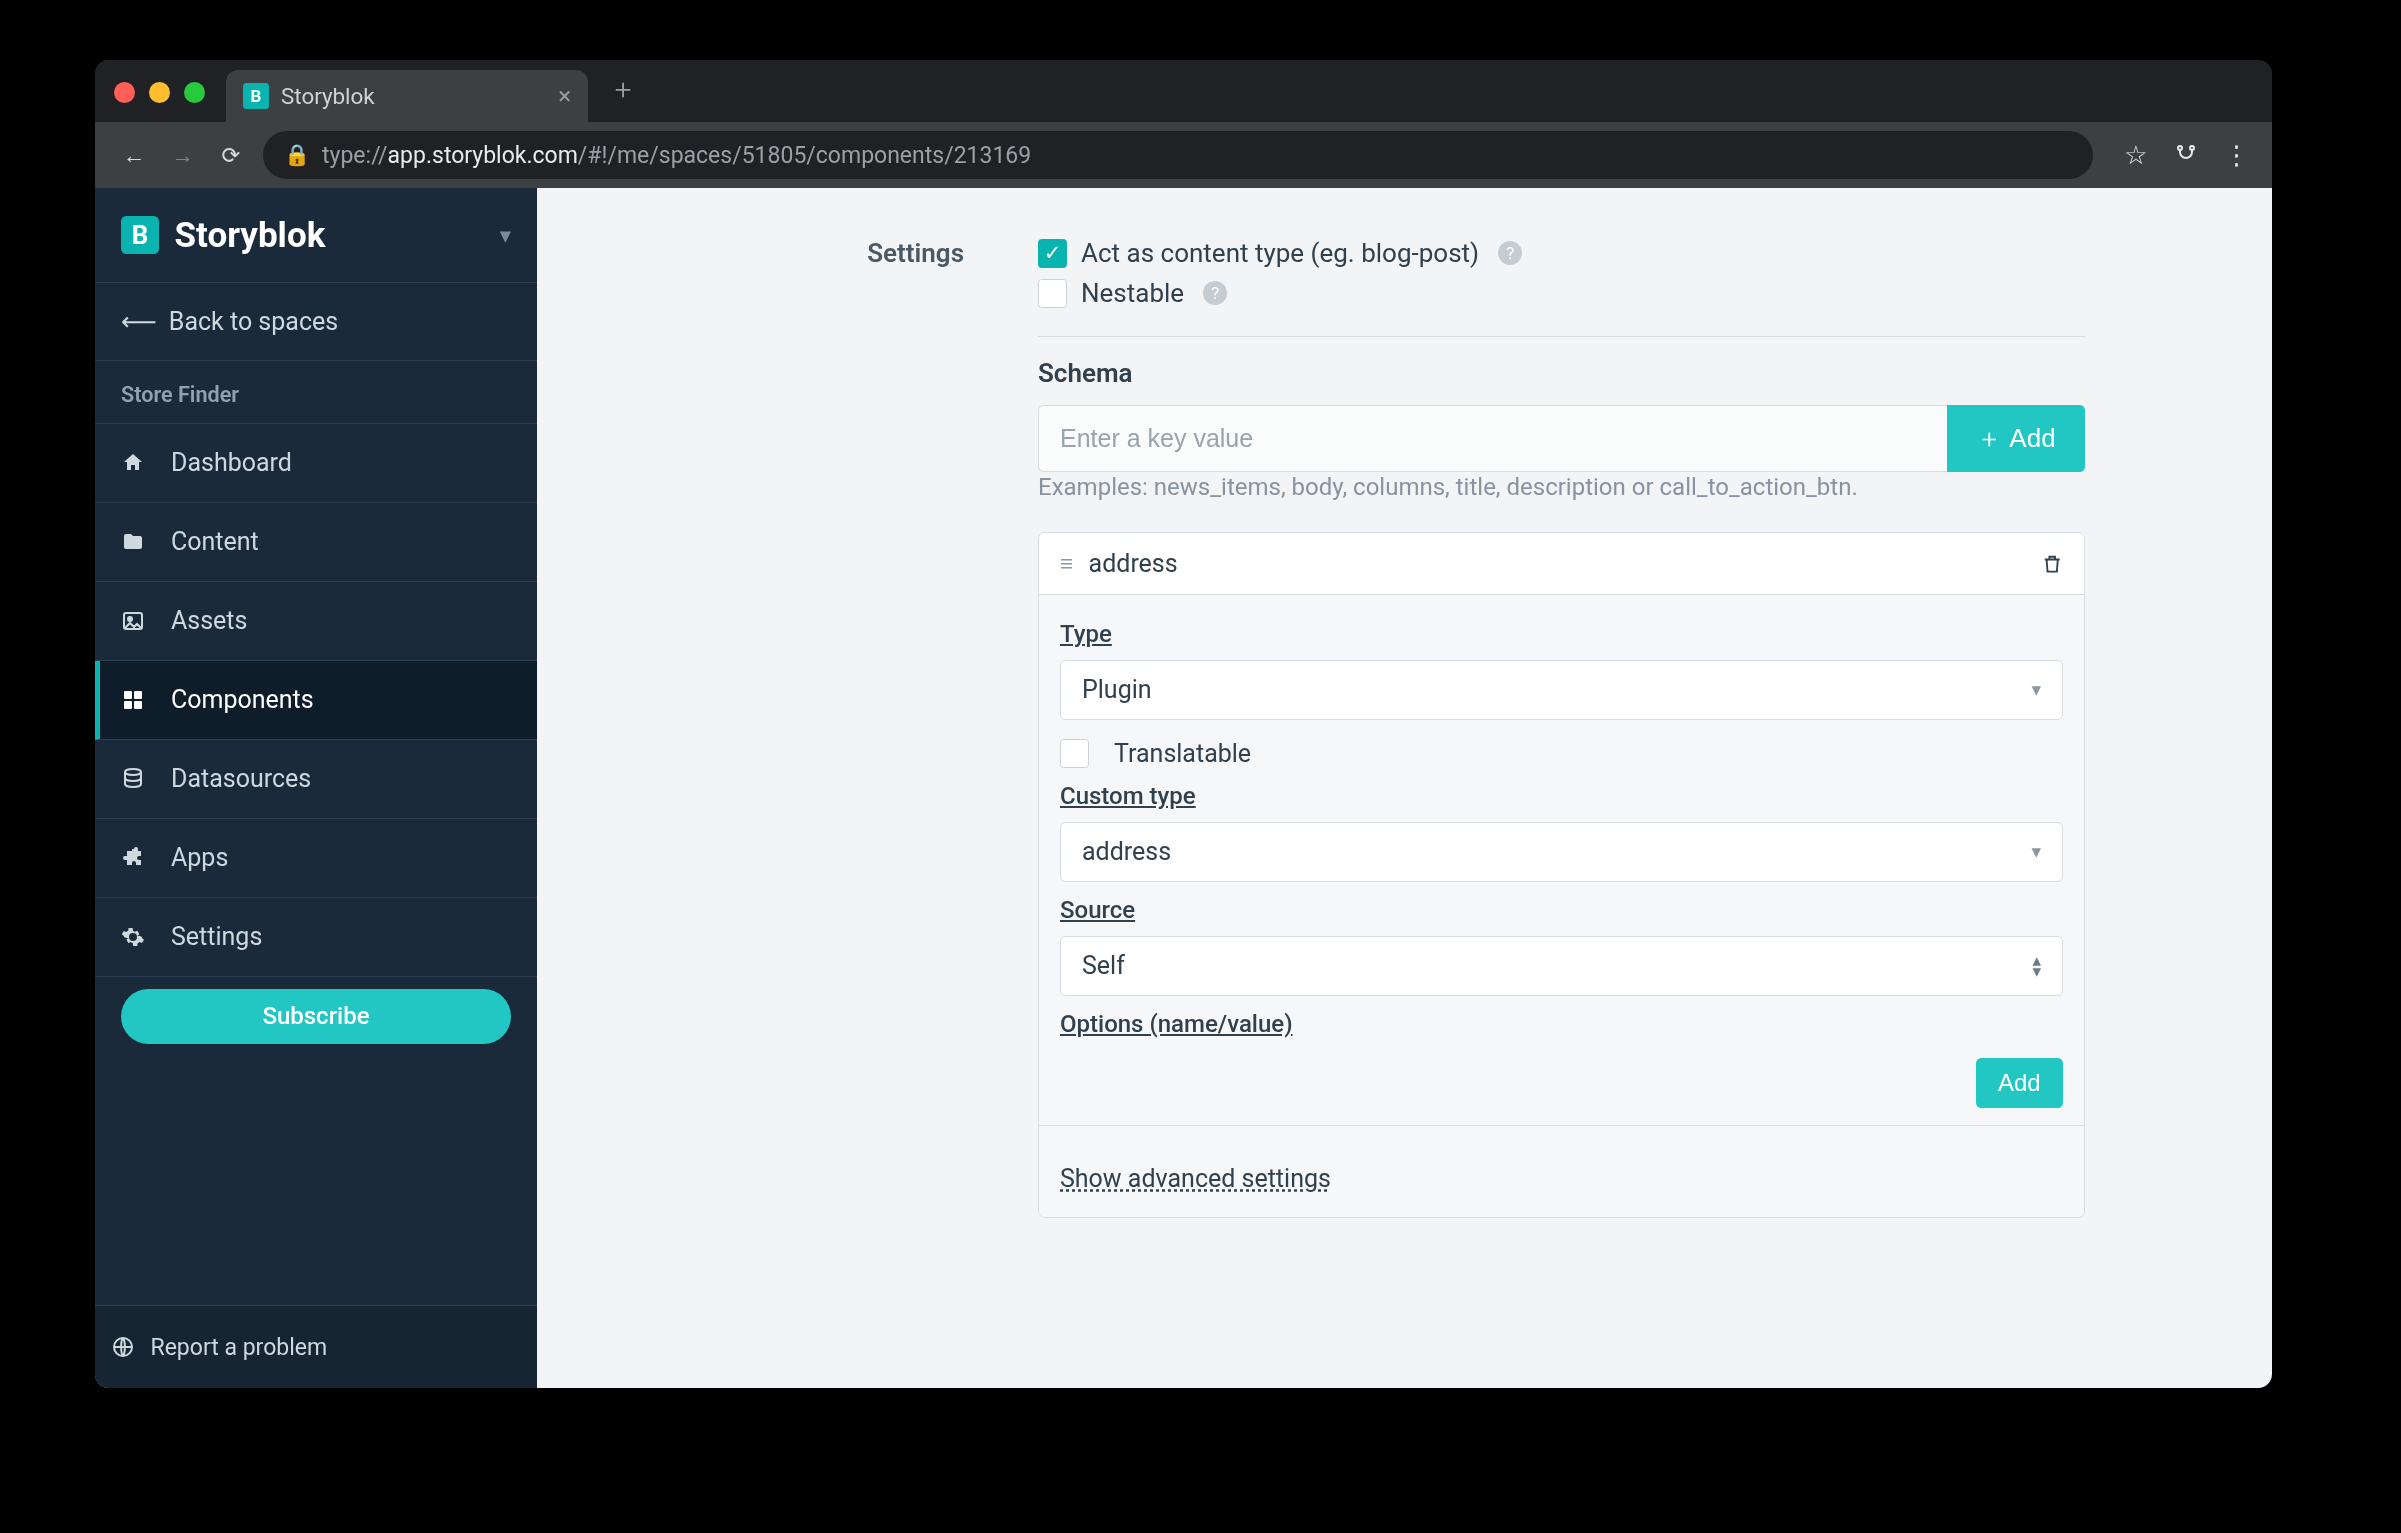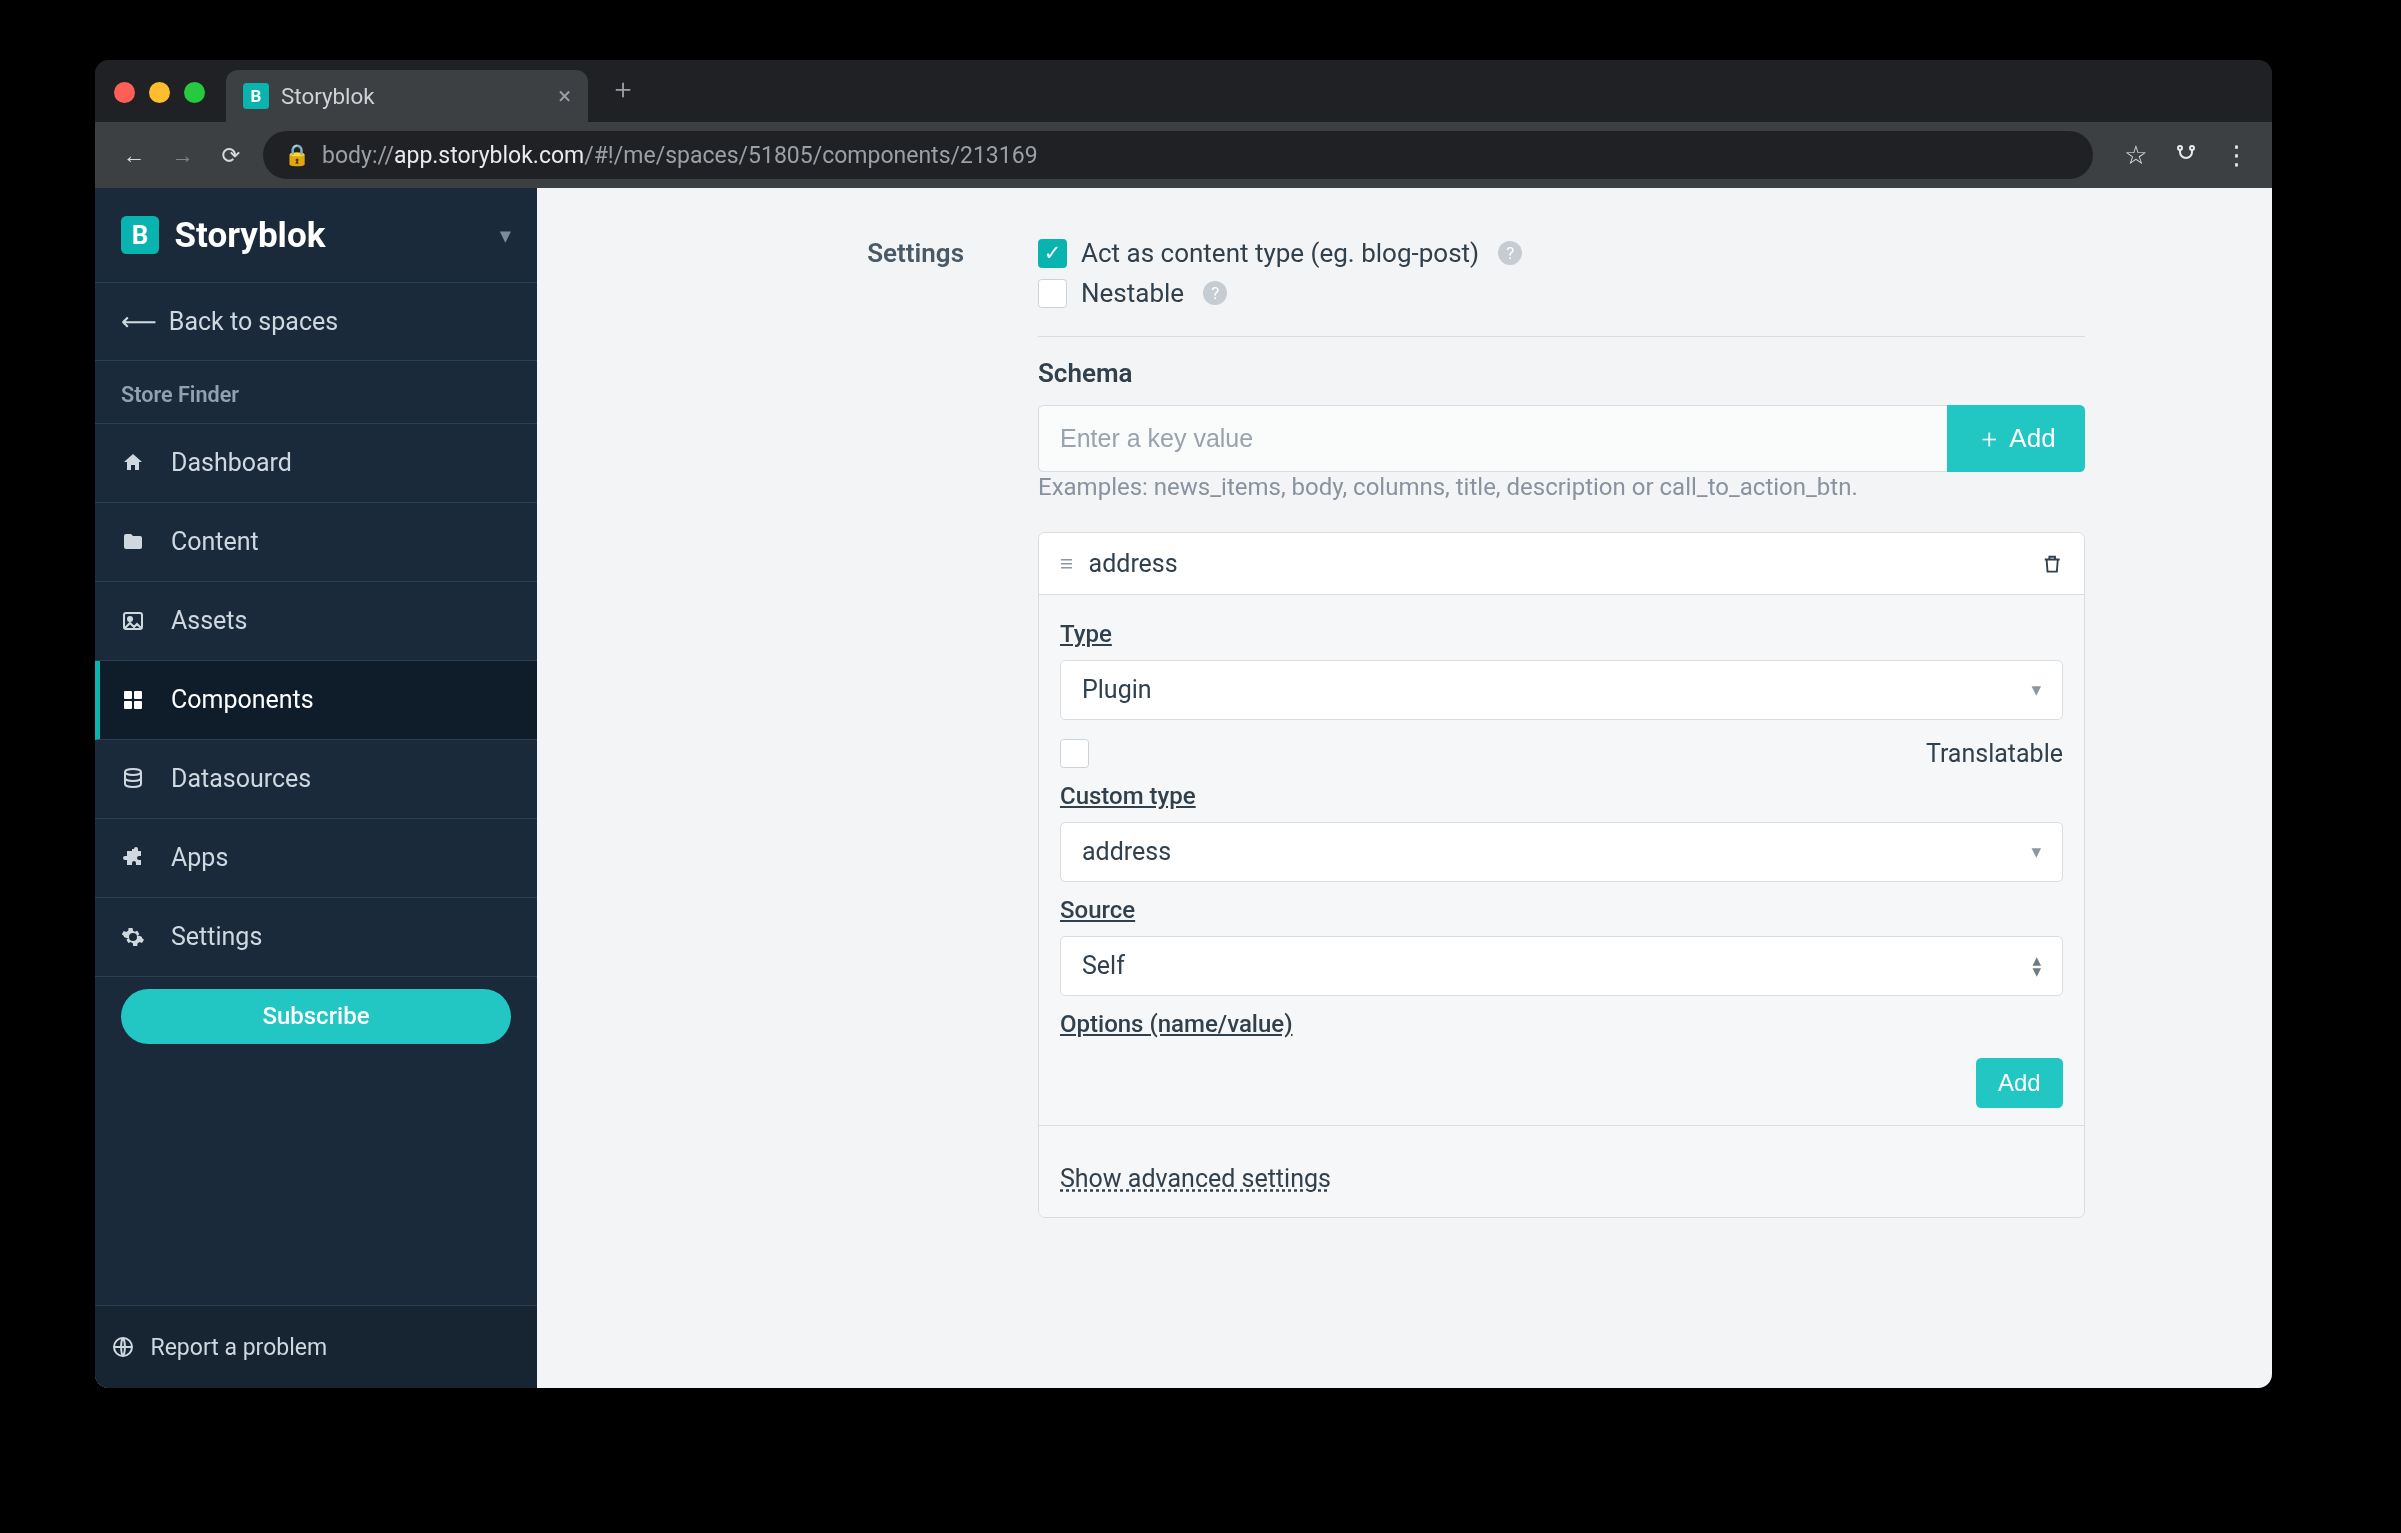--- a/index.html
+++ b/index.html
@@ -169,21 +169,21 @@
   .trash-ic{margin-left:auto;color:#30404d;font-size:24px;}
   .panel-body{background:var(--panel-bg);padding:21px 21px 24px;}
   .flabel{font-size:24px;color:var(--text-dark);margin:14px 0 12px;font-weight:500;text-decoration:underline;}
   .flabel.first{margin-top:3.5px;}
   .select{
     height:60px;background:#fff;border:0.9px solid var(--border);border-radius:5.2px;
     display:flex;align-items:center;padding:0 21px;font-size:25px;color:var(--text-dark);
   }
   .select .caret{margin-left:auto;color:#8b97a2;font-size:19px;}
   .select .dcaret{margin-left:auto;color:#6e7a84;font-size:17px;line-height:.55;display:flex;flex-direction:column;gap:1.7px;}
-  .cb-inline{display:flex;align-items:center;gap:12px;margin:19px 0 8.6px;font-size:25px;justify-content:space-between;}
+  .cb-inline{display:flex;align-items:center;gap:25px;margin:19px 0 8.6px;font-size:25px;}
   .panel-sep{border-top:0.9px solid var(--border);margin:17px -21px 7px;}
   .add-small{
     float:right;margin-top:8.6px;
     height:50px;padding:0 22.4px;background:var(--teal-btn);color:#fff;
     border:none;border-radius:5.2px;font-size:24px;
   }
   .clear{clear:both;}
   .adv-link{
     display:inline-block;margin-top:31px;color:var(--text-dark);
     text-decoration:underline dotted;font-size:25px;
@@ -209,21 +209,21 @@
     <div class="newtab">＋</div>
   </div>
 
   <div class="addrbar">
     <span class="nav-ic">←</span>
     <span class="nav-ic dim">→</span>
     <span class="nav-ic">⟳</span>
     <div class="url-field">
       <span class="lock">🔒</span>
       <span>
-        <span class="scheme">body://</span><span class="host">app.storyblok.com</span><span class="path">/#!/me/spaces/51805/components/213169</span>
+        <span class="scheme">type://</span><span class="host">app.storyblok.com</span><span class="path">/#!/me/spaces/51805/components/213169</span>
       </span>
     </div>
     <div class="right-ics">
       <span>☆</span>
       <span>
         <svg width="24" height="24" viewBox="0 0 24 24" fill="none" stroke="#e8eaed" stroke-width="2">
             <circle cx="6" cy="8" r="2"></circle>
             <circle cx="18" cy="8" r="2"></circle>
             <path d="M6 10v2a6 6 0 0 0 12 0v-2"></path>
           </svg>

